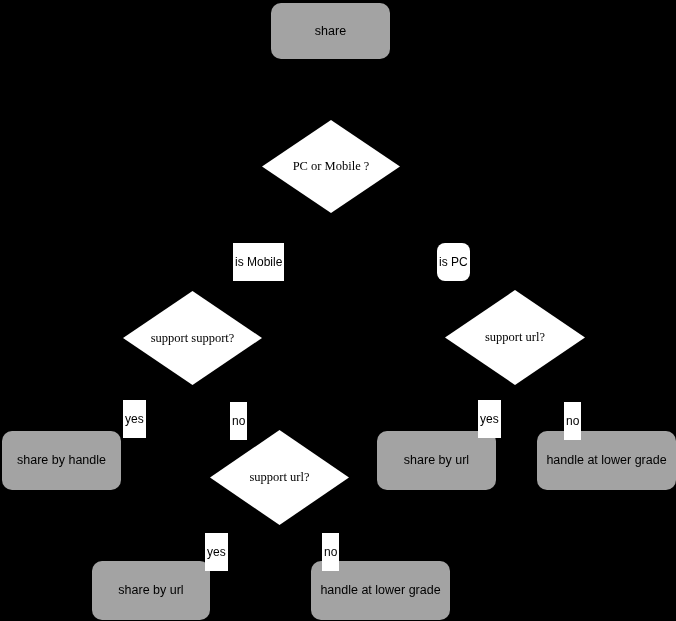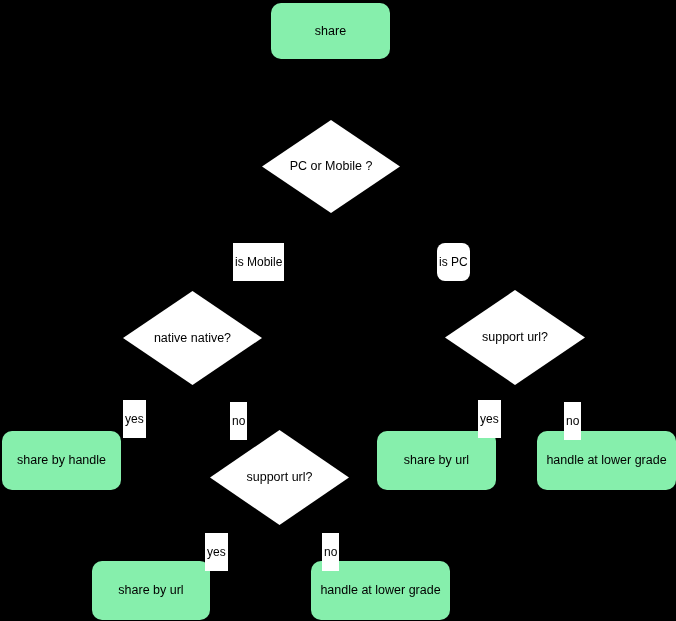--- a/index.html
+++ b/index.html
@@ -20,40 +20,41 @@
     left: 0;
     top: 0;
     width: 676px;
     height: 621px;
     background: #000000;
   }
 
   
   .node-box {
     position: absolute;
-    background: #86efac;
+    background: #a3a3a3;
     color: #000000;
     border-radius: 10px;
     display: flex;
     align-items: center;
     justify-content: center;
     font-size: 12.5px;
     line-height: 1.2;
     text-align: center;
     box-sizing: border-box;
     padding: 2px 6px;
     white-space: nowrap;
   }
 
   
   .node-diamond {
     position: absolute;
     display: flex;
     align-items: center;
     justify-content: center;
+    font-family: Liberation Serif, serif;
   }
   .node-diamond .diamond-shape {
     position: absolute;
     left: 0;
     top: 0;
     width: 100%;
     height: 100%;
     background: #ffffff;
     -webkit-clip-path: polygon(50% 0%, 100% 50%, 50% 100%, 0% 50%);
     clip-path: polygon(50% 0%, 100% 50%, 50% 100%, 0% 50%);
@@ -116,21 +117,21 @@
     <span>share</span>
   </div>
 
   <div class="node-diamond" style="left:262px; top:120px; width:138px; height:93px;">
     <span class="diamond-shape"></span>
     <span class="diamond-label">PC or Mobile ?</span>
   </div>
 
   <div class="node-diamond" style="left:123px; top:291px; width:139px; height:94px;">
     <span class="diamond-shape"></span>
-    <span class="diamond-label">native native?</span>
+    <span class="diamond-label">support support?</span>
   </div>
 
   <div class="node-diamond" style="left:445px; top:290px; width:140px; height:95px;">
     <span class="diamond-shape"></span>
     <span class="diamond-label">support url?</span>
   </div>
 
   <div class="node-box" style="left:2px; top:431px; width:119px; height:59px;">
     <span>share by handle</span>
   </div>

